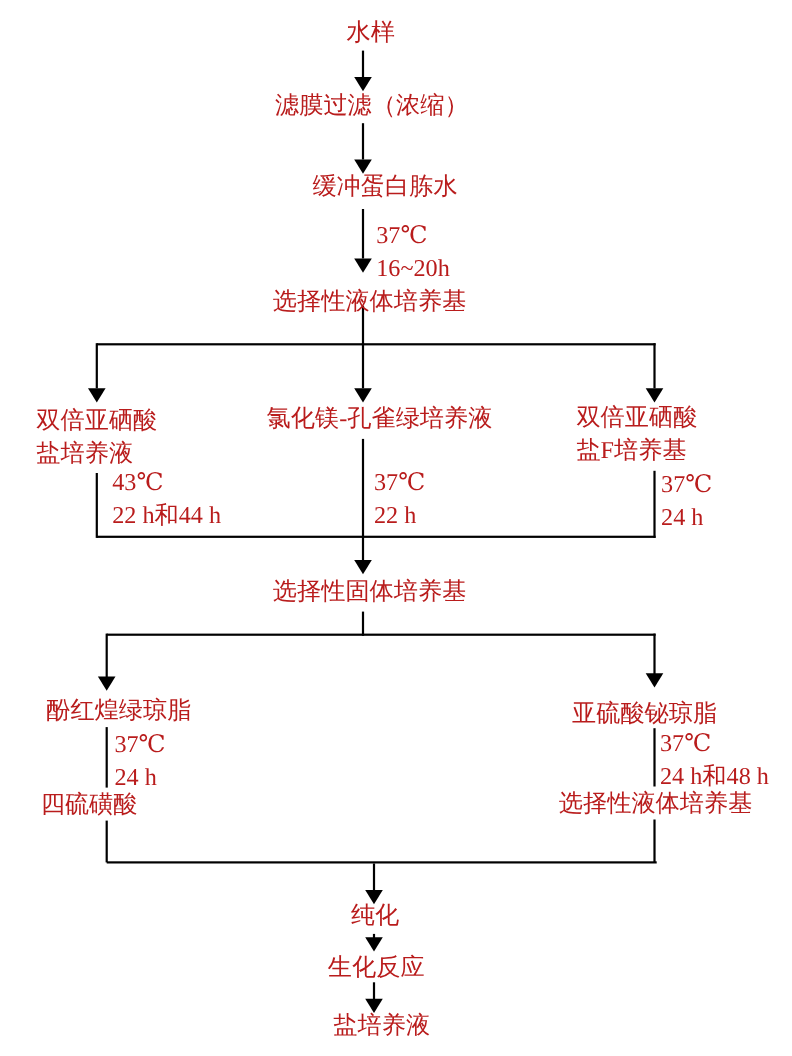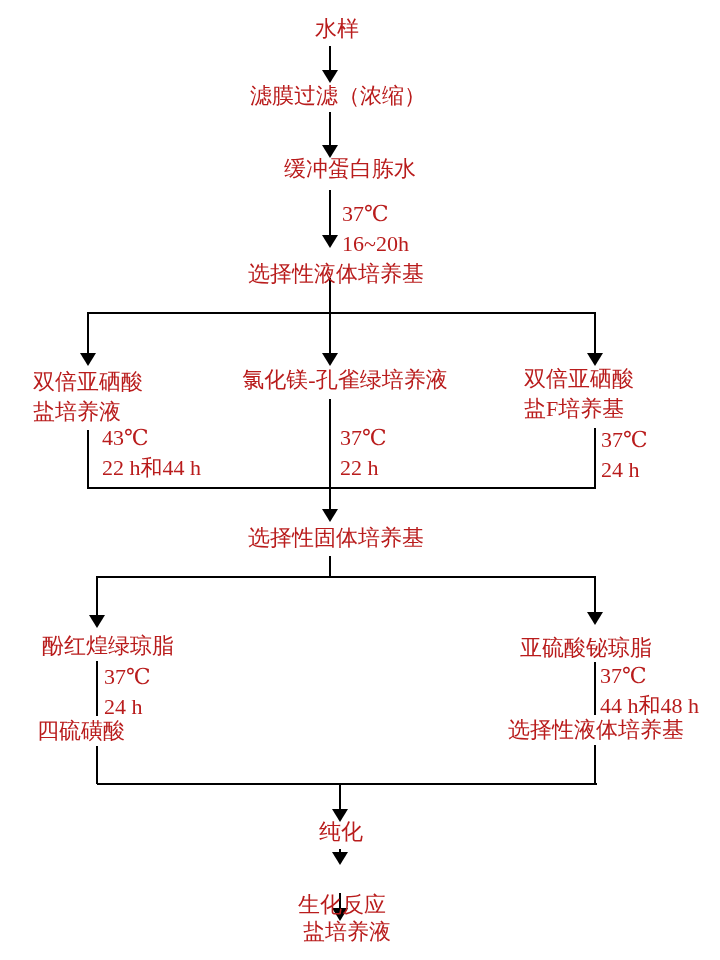--- a/index.html
+++ b/index.html
@@ -116,23 +116,23 @@
   <div class="node" style="left:42px;top:631px;">酚红煌绿琼脂</div>
   <div class="cond" style="left:104px;top:662px;">
     <span>37℃</span>
     <span>24 h</span>
   </div>
   <div class="node whitebg" style="left:35px;top:716px;">四硫磺酸</div>
 
   <div class="node" style="left:520px;top:633px;">亚硫酸铋琼脂</div>
   <div class="cond" style="left:600px;top:661px;">
     <span>37℃</span>
-    <span>44 h和48 h</span>
+    <span>24 h和48 h</span>
   </div>
   <div class="node whitebg" style="left:506px;top:715px;">选择性液体培养基</div>
 
   <div class="node centered" style="left:341px;top:819px;font-family:Liberation Mono, monospace;">纯化</div>
 
-  <div class="node centered" style="left:342px;top:864px;margin-top:26px;">生化反应</div>
+  <div class="node centered" style="left:342px;top:864px;">生化反应</div>
 
   <div class="node centered" style="left:347px;top:917px;">盐培养液</div>
 
 </div>
 
 </body></html>

